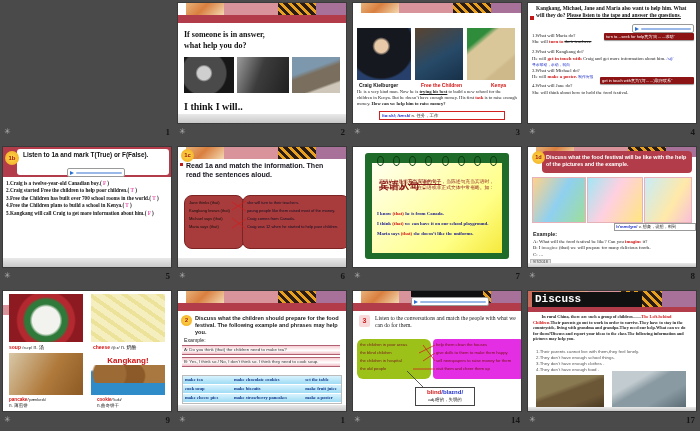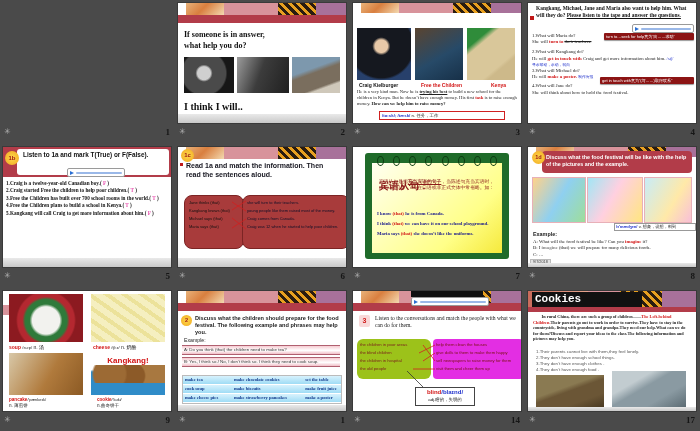--- a/index.html
+++ b/index.html
@@ -408,21 +408,21 @@
       <span class="num">14</span>
     </div>
   </div>
 
   <div class="cell">
     <div class="thumb">
       <div class="abs" style="left:0;top:0;width:60px;height:16px;background:linear-gradient(100deg,#c86a5a,#e8a890);"></div>
       <div class="abs" style="left:60px;top:0;width:50px;height:16px;background:#d8939b;"></div>
       <div class="abs" style="left:92px;top:0;width:42px;height:16px;background:repeating-linear-gradient(45deg,#2a1c10 0 3px,#e8a020 3px 6px);"></div>
       <div class="abs" style="left:134px;top:0;width:34px;height:16px;background:#a8719a;"></div>
-      <div class="abs" style="left:4px;top:1px;width:110px;height:15px;background:#111;color:#fff;font-family:'Liberation Mono',monospace;font-weight:bold;font-size:11px;line-height:15px;padding-left:3px;box-sizing:border-box;">Cookies</div>
+      <div class="abs" style="left:4px;top:1px;width:110px;height:15px;background:#111;color:#fff;font-family:'Liberation Mono',monospace;font-weight:bold;font-size:11px;line-height:15px;padding-left:3px;box-sizing:border-box;">Discuss</div>
       <div class="abs" style="left:0;top:16px;width:168px;height:5px;background:#b23c49;"></div>
       <div class="abs ser b" style="left:5px;top:23px;width:158px;font-size:4.3px;line-height:5.6px;color:#222;">
         <span>　　In rural China, there are such a group of children——</span><span class="red">The Left-behind Children.</span><span>Their parents go out to work in order to survive.They have to stay in the countryside, living with grandma and grandpa.They need our help.What can we do for them?Discuss and report your ideas to the class.The following information and pictures may help you.</span>
       </div>
       <div class="abs" style="left:8px;top:58px;width:156px;font-size:4.4px;line-height:6px;color:#555;">
         <div>1.Their parents cannot live with them,they feel lonely.</div>
         <div>2.They  don’t have enough  school  things.</div>
         <div>3.They  don’t have enough  clothes .</div>
         <div>4.They  don’t have enough  food .</div>
       </div>

